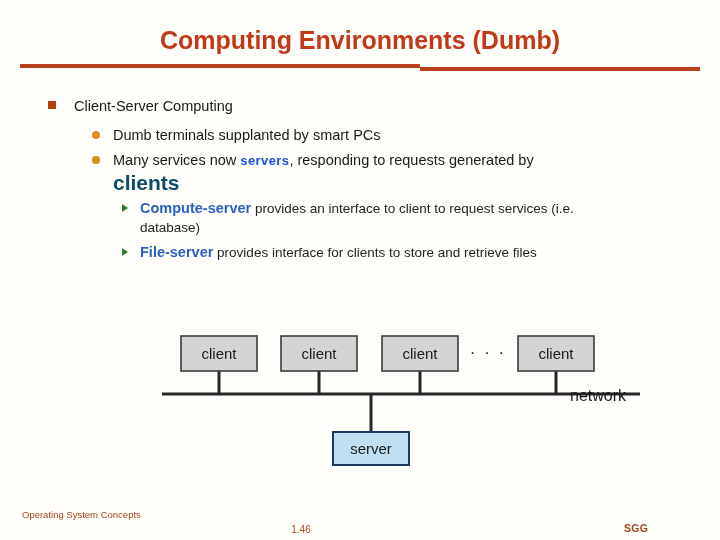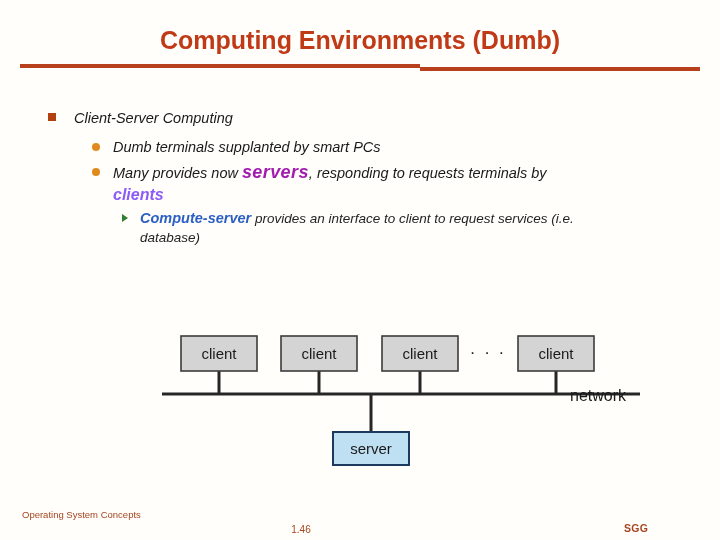--- a/index.html
+++ b/index.html
@@ -50,23 +50,22 @@
     top: 7px;
     width: 280px;
     height: 4px;
     background: #B8401B;
   }
 
   
   .content {
     position: absolute;
     left: 0;
-    top: 108px;
+    top: 96px;
     width: 600px;
-    font-style: italic;
   }
 
   .lvl1 {
     position: relative;
     padding-left: 74px;
     font-size: 14.5px;
     color: #191919;
     line-height: 20px;
     margin-bottom: 8px;
   }
@@ -111,29 +110,29 @@
     left: 122px;
     top: 5px;
     width: 0;
     height: 0;
     border-left: 6px solid #2E7D32;
     border-top: 4px solid transparent;
     border-bottom: 4px solid transparent;
   }
 
   .kw-blue-sm {
-    color: #a21caf;
-    font-weight: bold;
-    font-size: 18px;
+    color: #1d4ed8;
+    font-weight: bold;
+    font-size: 13px;
     letter-spacing: 0.4px;
   }
   .kw-blue-lg {
-    color: #8b5cf6;
-    font-weight: bold;
-    font-size: 16px;
+    color: #0c4a6e;
+    font-weight: bold;
+    font-size: 21px;
   }
   .kw-blue-md {
     color: #2B5FC4;
     font-weight: bold;
     font-size: 14.5px;
   }
 
   
   .diagram {
     position: absolute;
@@ -190,28 +189,32 @@
     <span>Client-Server Computing</span>
   </div>
 
   <div class="lvl2">
     <span class="mark-dot"></span>
     <span>Dumb terminals supplanted by smart PCs</span>
   </div>
 
   <div class="lvl2">
     <span class="mark-dot"></span>
-    <span>Many provides now </span><span class="kw-blue-sm">servers</span><span>, responding to requests terminals by </span><span class="kw-blue-lg">clients</span>
+    <span>Many services now </span><span class="kw-blue-sm">servers</span><span>, responding to requests generated by </span><span class="kw-blue-lg">clients</span>
   </div>
 
   <div class="lvl3">
     <span class="mark-tri"></span>
     <span class="kw-blue-md">Compute-server</span><span> provides an interface to client to request services (i.e. database)</span>
   </div>
 
+  <div class="lvl3">
+    <span class="mark-tri"></span>
+    <span class="kw-blue-md">File-server</span><span> provides interface for clients to store and retrieve files</span>
+  </div>
 
 </div>
 
 <div class="diagram">
 <svg width="720" height="540" viewBox="0 0 720 540" xmlns="http://www.w3.org/2000/svg">
 
   <line x1="162" y1="394" x2="640" y2="394" stroke="#262626" stroke-width="3"></line>
 
   <line x1="219" y1="371" x2="219" y2="394" stroke="#262626" stroke-width="3"></line>
   <line x1="319" y1="371" x2="319" y2="394" stroke="#262626" stroke-width="3"></line>

